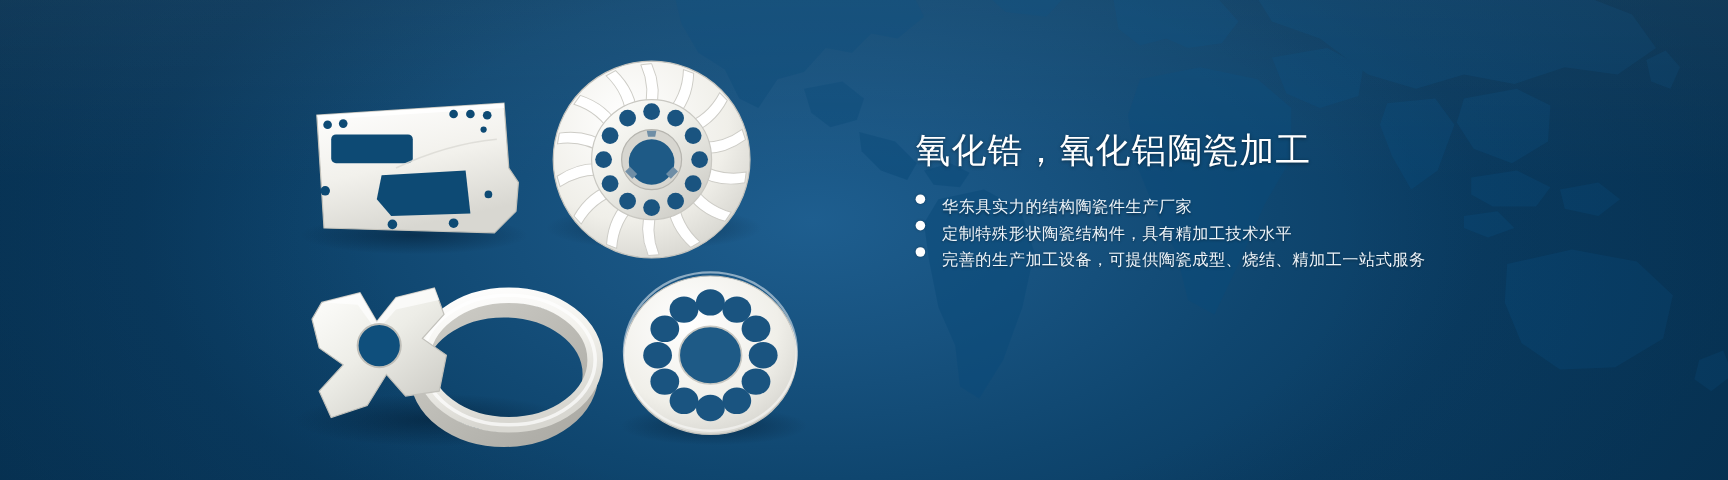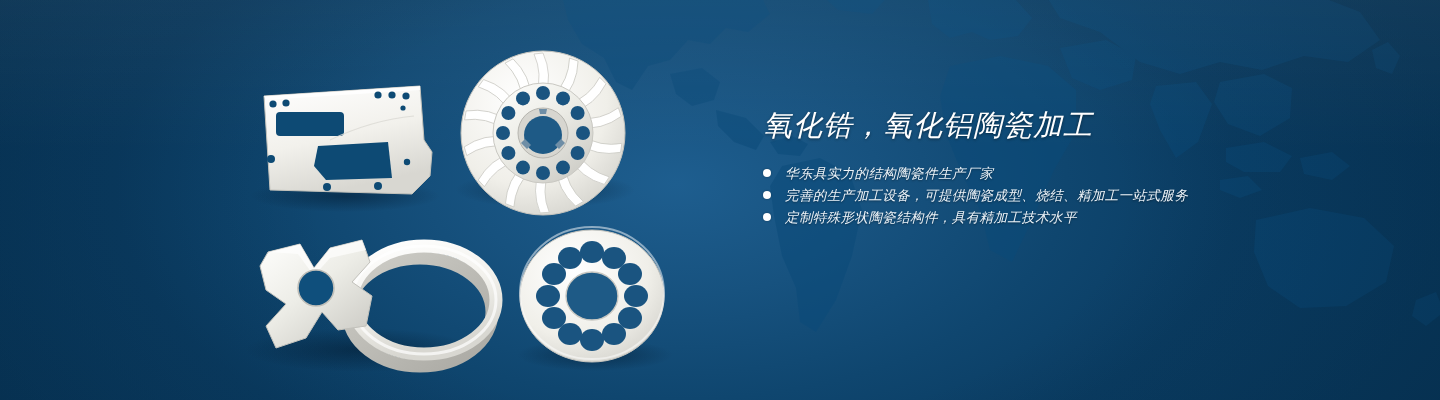--- a/index.html
+++ b/index.html
@@ -10,21 +10,20 @@
   body {
     font-family: "DejaVu Sans", "Liberation Sans", sans-serif;
   }
 
   #banner {
     position: relative;
     width: 1440px;
     height: 400px;
     overflow: hidden;
     background: #07385f;
-    font-style: italic;
   }
 
   
   .bg-base {
     position: absolute;
     inset: 0;
     background:
       radial-gradient(ellipse 780px 430px at 47% 46%,
           #1e5e8f 0%,
           #17527f 26%,
@@ -83,21 +82,20 @@
     text-shadow: 0 1px 3px rgba(0,0,0,0.45);
     white-space: nowrap;
   }
   .bullets {
     list-style: none;
     margin: 0;
     padding: 0;
   }
   .bullet {
     display: flex;
-    align-items: center;
     height: 22px;
     margin-bottom: 0px;
   }
   .dot {
     width: 8px;
     height: 8px;
     border-radius: 50%;
     background: #ffffff;
     flex: 0 0 8px;
     margin-right: 14px;
@@ -305,22 +303,22 @@
 
   <div class="text-col">
     <h1 class="headline">氧化锆，氧化铝陶瓷加工</h1>
     <ul class="bullets">
       <li class="bullet">
         <span class="dot"></span>
         <span class="bullet-text">华东具实力的结构陶瓷件生产厂家</span>
       </li>
       <li class="bullet">
         <span class="dot"></span>
-        <span class="bullet-text">完善的生产加工设备，可提供陶瓷成型、烧结、精加工一站式服务</span>
+        <span class="bullet-text">定制特殊形状陶瓷结构件，具有精加工技术水平</span>
       </li>
       <li class="bullet">
         <span class="dot"></span>
-        <span class="bullet-text">定制特殊形状陶瓷结构件，具有精加工技术水平</span>
+        <span class="bullet-text">完善的生产加工设备，可提供陶瓷成型、烧结、精加工一站式服务</span>
       </li>
     </ul>
   </div>
 
 </div>
 
 </body></html>

